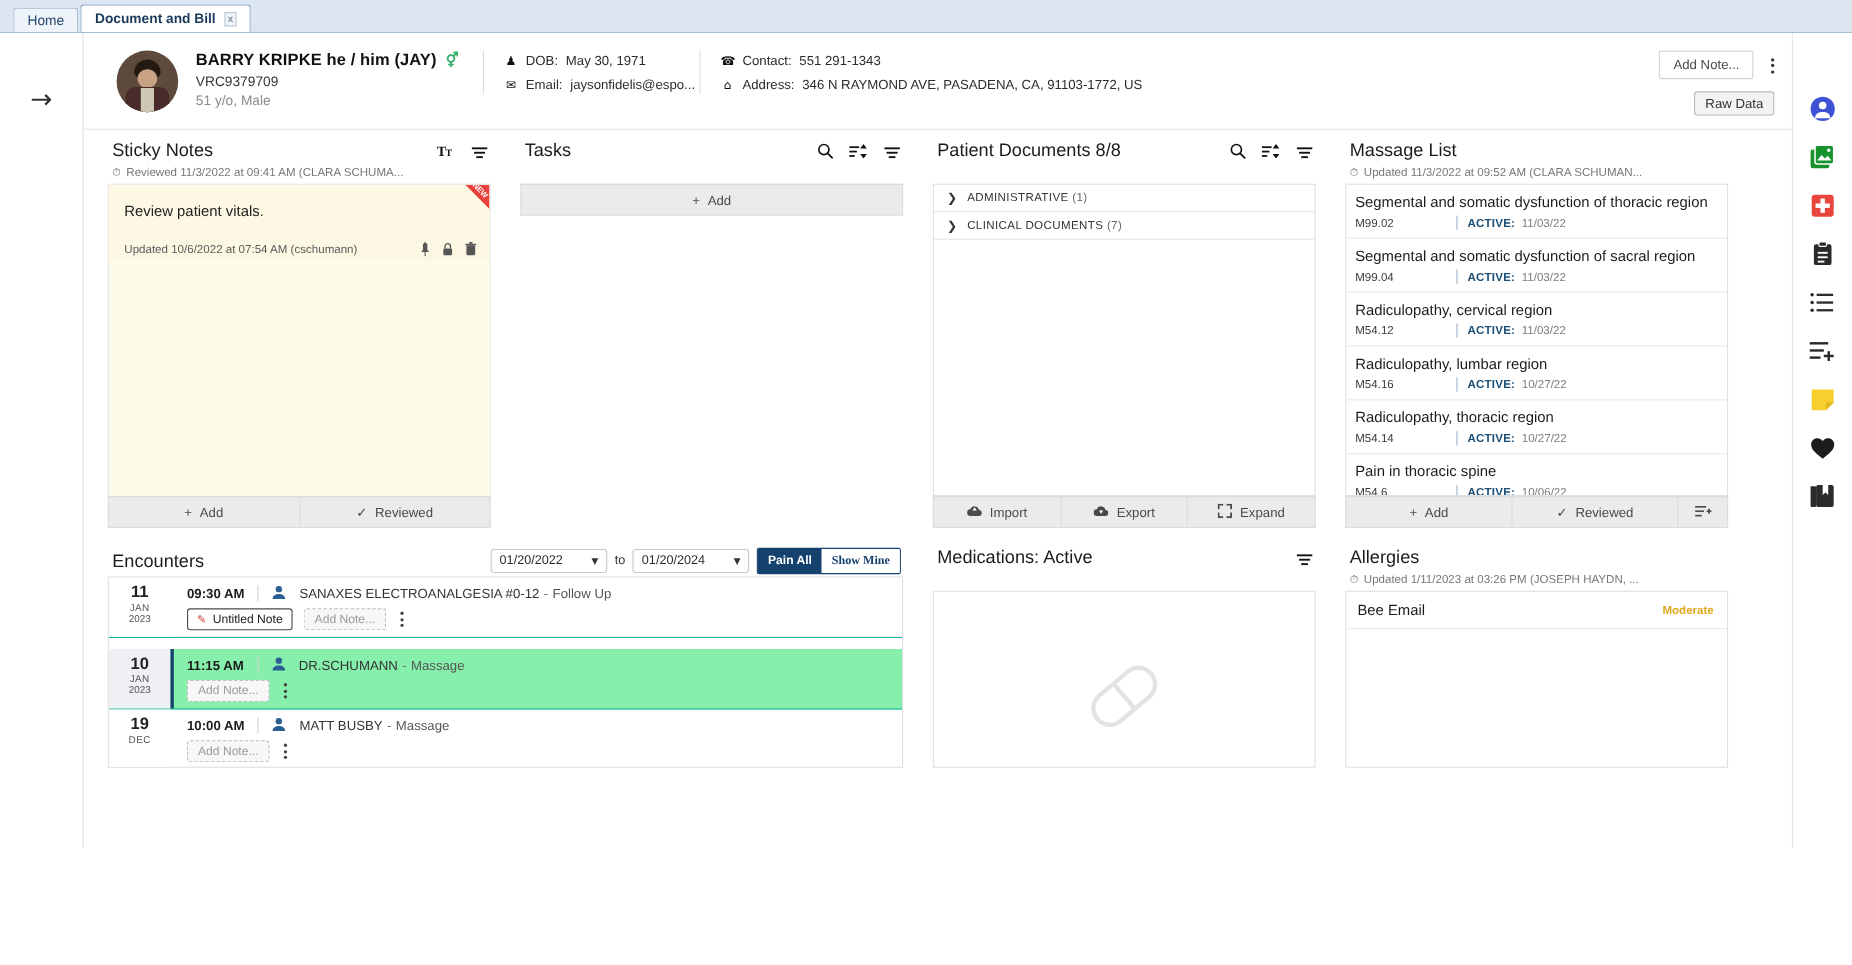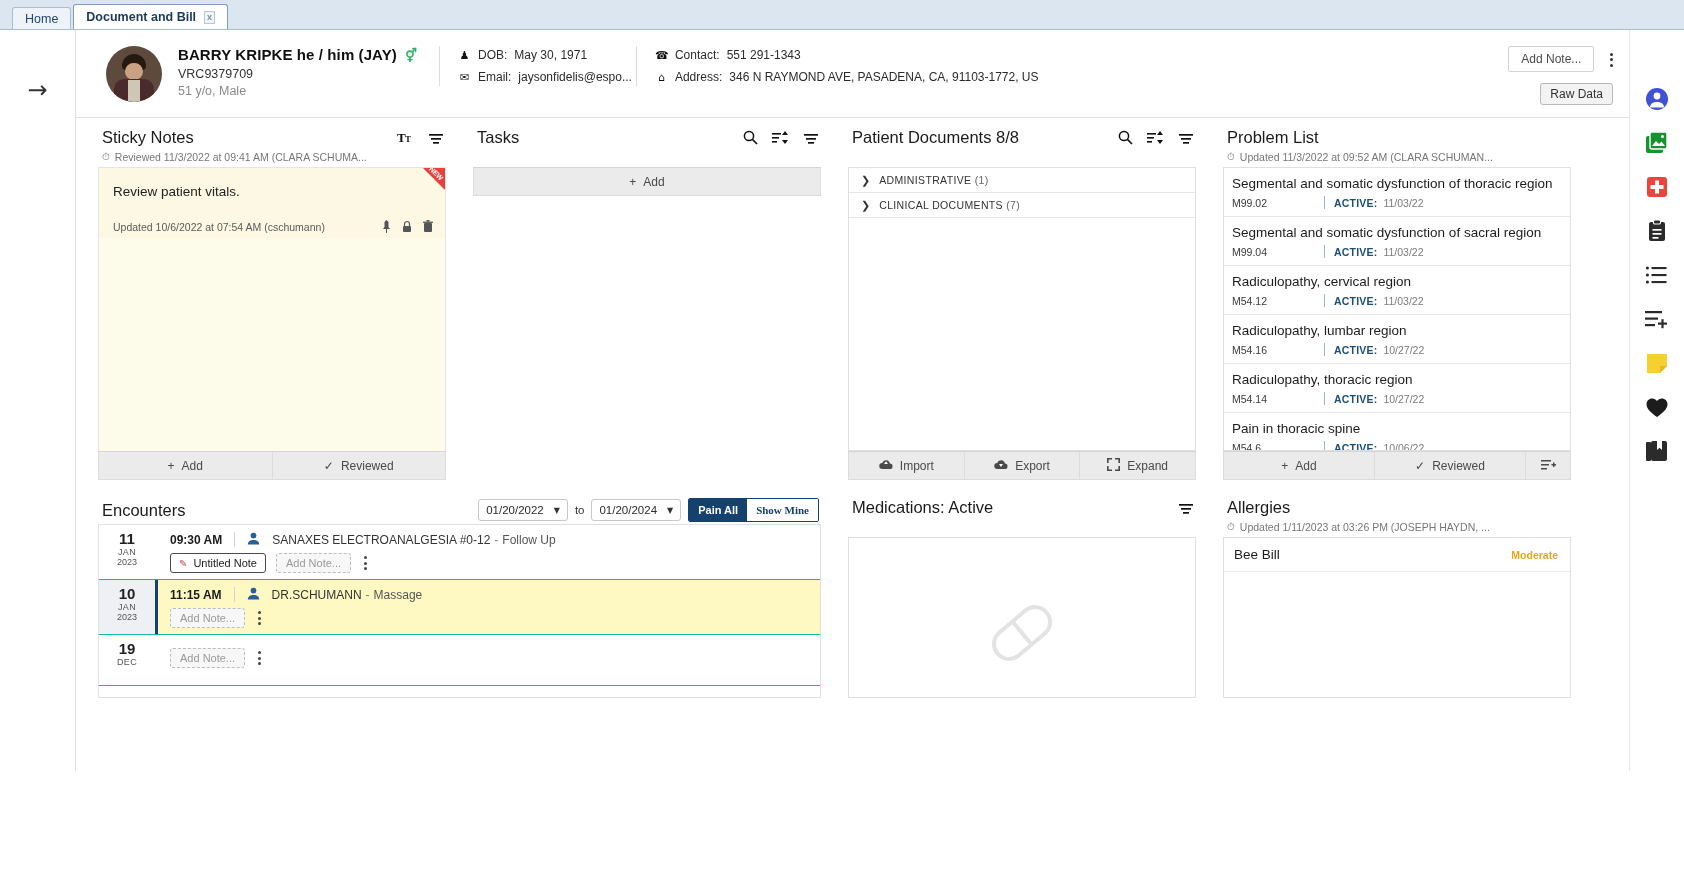--- a/index.html
+++ b/index.html
@@ -168,31 +168,31 @@
   .prob .sub { display:flex; align-items:center; margin-top: 5px; font-size: 10.5px; }
   .prob .code { width: 92px; color: #3b3b3b; }
   .prob .div { width:1px; height: 13px; background: #9fb3c8; margin-right: 9px; }
   .prob .st { color: #1b4f77; font-weight: bold; letter-spacing: .2px; }
   .prob .dt { color: #7b7b7b; margin-left: 6px; }
 
   
   .enc-ctrl { display: flex; align-items: center; gap: 7px; }
   .dsel { border:1px solid #c8c8c8; background:#fff; border-radius:3px;
           font-size: 11.5px; color:#2b2b2b; padding: 4px 7px; display:flex;
-          align-items:center; gap: 10px; cursor:pointer; }
+          align-items:center; gap: 26px; cursor:pointer; }
   .dsel .cv { font-size: 8px; color:#333; font-family:"DejaVu Sans",sans-serif; }
   .tolbl { font-size: 11.5px; color:#333; }
   .seg { display:flex; border:1px solid #14416e; border-radius:2px; overflow:hidden; }
   .seg .s { font-size: 11px; font-weight: bold; padding: 5px 9px; cursor:pointer; }
   .seg .s.on { background:#14416e; color:#fff; }
   .seg .s.off { background:#fff; color:#14416e;font-family:Liberation Serif, serif; }
 
   .enclist { position:absolute; inset:0; overflow:hidden; }
   .encrow { display:flex; border-bottom:1px solid #14b8a6; min-height: 51px; }
-  .encrow.alt { background:#fef9c3; }
+  .encrow.alt { background:#86efac;margin-top:10px; }
   .encrow.alt .datecell { background:#eef0f3; }
   .encrow.sel .bar { background:#14416e; }
   .datecell { width: 56px; flex:0 0 56px; text-align:center; padding-top: 6px;
               background:#fff; }
   .datecell .d { font-size: 15px; font-weight: bold; color:#222; line-height: 1.05; }
   .datecell .m { font-size: 9px; color:#555; letter-spacing:.4px; }
   .datecell .y { font-size: 9px; color:#555; }
   .bar { width: 3px; flex: 0 0 3px; background: transparent; }
   .enc-main { flex:1 1 auto; padding: 7px 10px 6px 12px; min-width: 0; }
   .enc-l1 { display:flex; align-items:center; gap: 12px; }
@@ -486,21 +486,21 @@
                     <path d="M13 13H8v-1.6h3.4V8H13z" fill="#4a4a4a"></path>
                   </svg>
               </span>
               <span>Expand</span>
             </div>
           </div>
         </div>
 
         <div class="card c4">
           <div class="card-head">
-            <div class="card-title">Problem List</div>
+            <div class="card-title">Massage List</div>
           </div>
           <div class="meta">
             <span class="clk">⏱</span>
             <span>Updated 11/3/2022 at 09:52 AM (CLARA SCHUMAN...</span>
           </div>
           <div class="panel">
             <div class="plist">
               <div class="prob">
                 <div class="nm">Segmental and somatic dysfunction of thoracic region</div>
                 <div class="sub">
@@ -675,20 +675,33 @@
               </div>
 
               <div class="encrow">
                 <div class="datecell">
                   <div class="d">19</div>
                   <div class="m">DEC</div>
                   <div class="y"></div>
                 </div>
                 <div class="bar"></div>
                 <div class="enc-main">
+                  <div class="enc-l1">
+                    <span class="enc-time">10:00 AM</span>
+                    <span class="enc-sep"></span>
+                    <span class="enc-person">
+                      <svg width="13" height="13" viewBox="0 0 13 13">
+                          <circle cx="6.5" cy="3.6" r="2.9" fill="#2b5f94"></circle>
+                          <path d="M0.8 12.5c0-3.2 2.6-4.6 5.7-4.6s5.7 1.4 5.7 4.6z" fill="#2b5f94"></path>
+                        </svg>
+                    </span>
+                    <span class="enc-desc">
+                      <span>MATT BUSBY</span><span class="dash">-</span><span class="typ">Massage</span>
+                    </span>
+                  </div>
                   <div class="enc-l2">
                     <span class="addnote-dash">Add Note...</span>
                     <span class="kebab2">
                         <i></i>
                         <i></i>
                         <i></i>
                       </span>
                   </div>
                 </div>
               </div>
@@ -728,21 +741,21 @@
         <div class="card c4">
           <div class="card-head">
             <div class="card-title">Allergies</div>
           </div>
           <div class="meta">
             <span class="clk">⏱</span>
             <span>Updated 1/11/2023 at 03:26 PM (JOSEPH HAYDN, ...</span>
           </div>
           <div class="panel">
             <div class="alrow">
-              <span class="nm">Bee Bill</span>
+              <span class="nm">Bee Email</span>
               <span class="sev">Moderate</span>
             </div>
           </div>
         </div>
 
       </div>
     </div>
   </div>
 
   <div class="rightrail">

